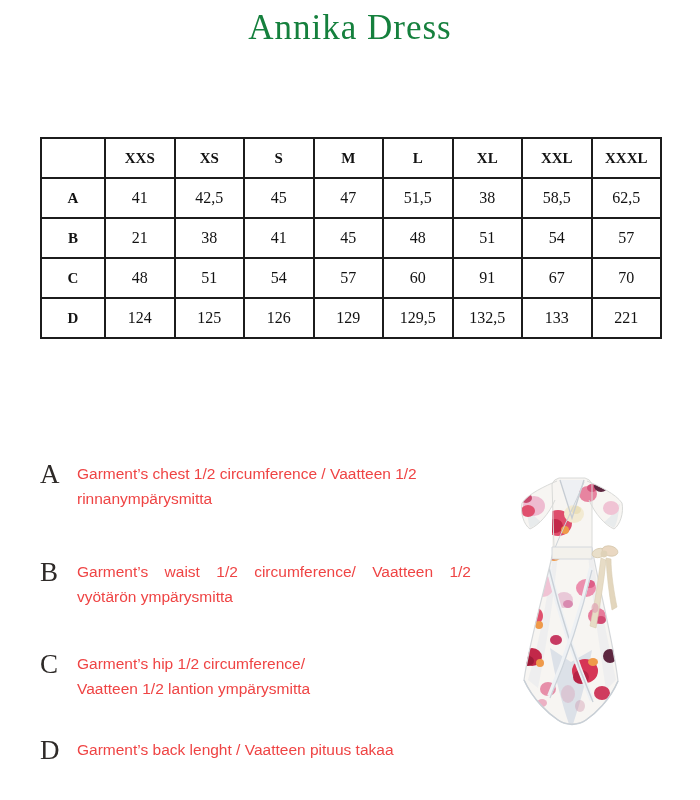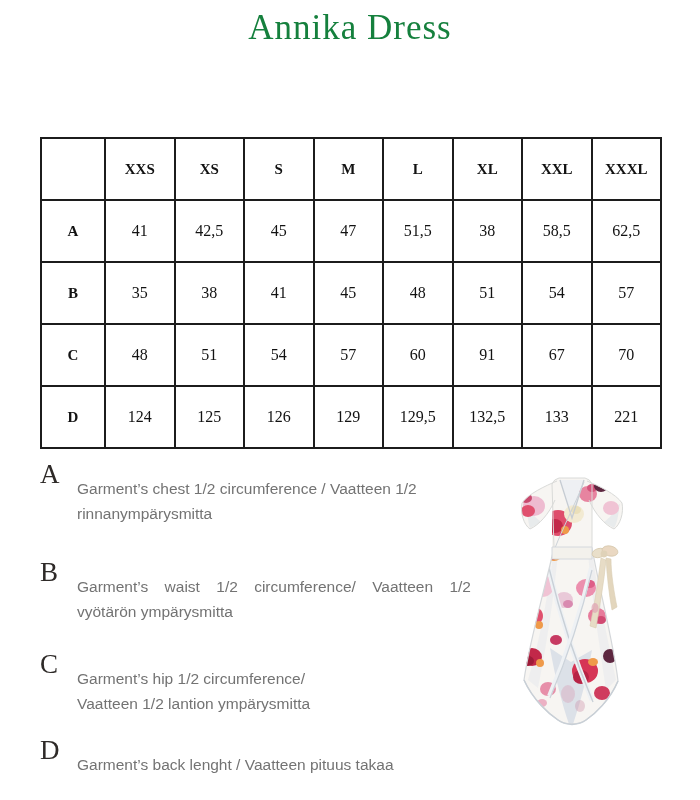--- a/index.html
+++ b/index.html
@@ -13,33 +13,33 @@
     letter-spacing:1px;color:#15803d;
   }
   table.size-table{
     position:absolute;left:40px;top:137px;width:622px;
     border-collapse:collapse;table-layout:fixed;
     font-family:"Liberation Serif", serif;color:#121212;
   }
   table.size-table col.label-col{width:64px;}
   table.size-table th, table.size-table td{
     border:2px solid #1c1c1c;height:36px;text-align:center;vertical-align:middle;
-    padding:12px;overflow:hidden;
+    padding:1px;overflow:hidden;
   }
   table.size-table th{font-size:15px;font-weight:700;}
   table.size-table td{font-size:16px;}
   table.size-table td.row-label{font-weight:700;font-size:15px;}
   .legend-row{position:absolute;left:38px;width:440px;}
   .legend-letter{
     position:absolute;left:2px;top:-3px;
     font-family:"Liberation Serif", serif;font-size:27px;font-weight:400;color:#2e2a28;
   }
   .legend-text{
-    position:absolute;left:39px;top:15px;width:394px;
-    font-size:15.5px;line-height:24.5px;color:#737373;
+    position:absolute;left:39px;top:0;width:394px;
+    font-size:15.5px;line-height:24.5px;color:#ef4444;
     white-space:pre-line;
   }
   .legend-text.justify{text-align:justify;}
   #row-a{top:462px;} #row-b{top:560px;} #row-c{top:652px;} #row-d{top:738px;}
   .dress-figure{position:absolute;left:498px;top:448px;width:200px;height:292px;}
 </style>
 </head>
 <body>
 
 <div class="page-title">Annika Dress</div>
@@ -74,21 +74,21 @@
     <td>42,5</td>
     <td>45</td>
     <td>47</td>
     <td>51,5</td>
     <td>38</td>
     <td>58,5</td>
     <td>62,5</td>
   </tr>
   <tr>
     <td class="row-label">B</td>
-    <td>35</td>
+    <td>21</td>
     <td>38</td>
     <td>41</td>
     <td>45</td>
     <td>48</td>
     <td>51</td>
     <td>54</td>
     <td>57</td>
   </tr>
   <tr>
     <td class="row-label">C</td>

